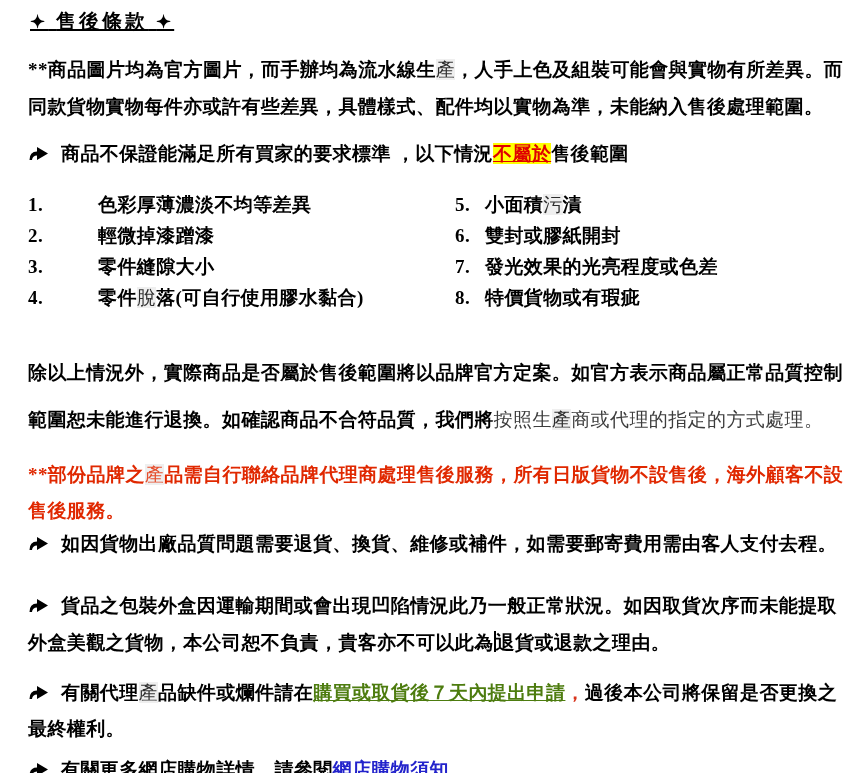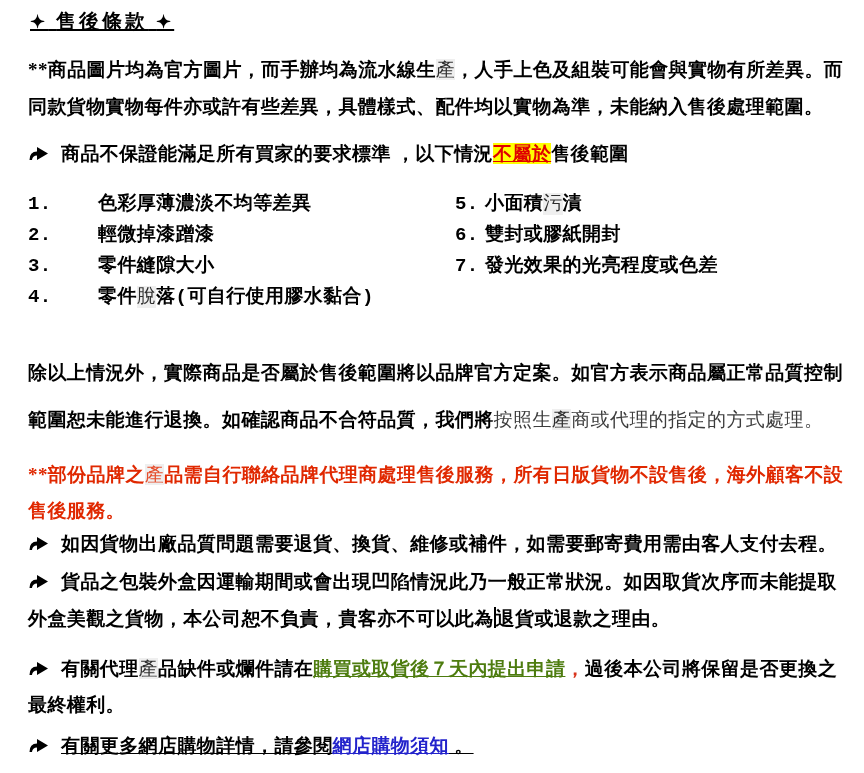--- a/index.html
+++ b/index.html
@@ -24,26 +24,26 @@
   .muted{font-weight:normal;color:#3d3d3d;}
   .red-par{color:#e02800;line-height:36px;margin-top:14px;}
   .emph-red{color:#4d7c0f;text-decoration:underline;}
   .red-comma{color:#d8341c;}
   .link{color:#2323cb;text-decoration:underline;cursor:pointer;}
   .caret{display:inline-block;width:2px;height:21px;background:#000;
          vertical-align:-3px;}
   .exclusions{display:flex;margin-top:20px;line-height:31px;}
   .col-left{width:427px;}
   .col-right{flex:1;}
-  .item{white-space:nowrap;font-family:Liberation Mono, monospace;}
+  .item{white-space:nowrap;}
   .col-left .num{display:inline-block;width:70px;}
   .col-right .num{display:inline-block;width:30px;}
   .policy{margin-top:36px;line-height:47px;}
   .returns{margin-top:0;}
-  .packaging{margin-top:4px;line-height:37px;}
+  .packaging{margin-top:28px;line-height:37px;}
   .defects{margin-top:14px;line-height:36px;}
   .more-info{margin-top:8px;text-decoration:underline;}
 </style>
 </head>
 <body>
 
 <div class="page">
 
   <div class="title">
     <span class="star">✦</span>
@@ -79,20 +79,23 @@
     <div class="col-right">
       <div class="item">
         <span class="num">5.</span><span>小面積</span><span class="alt">污</span><span>漬</span>
       </div>
       <div class="item">
         <span class="num">6.</span><span>雙封或膠紙開封</span><span class="alt"></span><span></span>
       </div>
       <div class="item">
         <span class="num">7.</span><span>發光效果的光亮程度或色差</span><span class="alt"></span><span></span>
       </div>
+      <div class="item">
+        <span class="num">8.</span><span>特價貨物或有瑕疵</span><span class="alt"></span><span></span>
+      </div>
     </div>
   </div>
 
   <p class="policy">
     <span>除以上情況外，實際商品是否屬於售後範圍將以品牌官方定案。如官方表示商品屬正常品質控制範圍恕未能進行退換。如確認商品不合符品質，我們將</span><span class="muted">按照生</span><span class="alt">產</span><span class="muted">商或代理的指定的方式處理。</span>
   </p>
 
   <p class="red-par">
     <span>**部份品牌之</span><span class="alt">產</span><span>品需自行聯絡品牌代理商處理售後服務，所有日版貨物不設售後，海外顧客不設售後服務。</span>
   </p>

